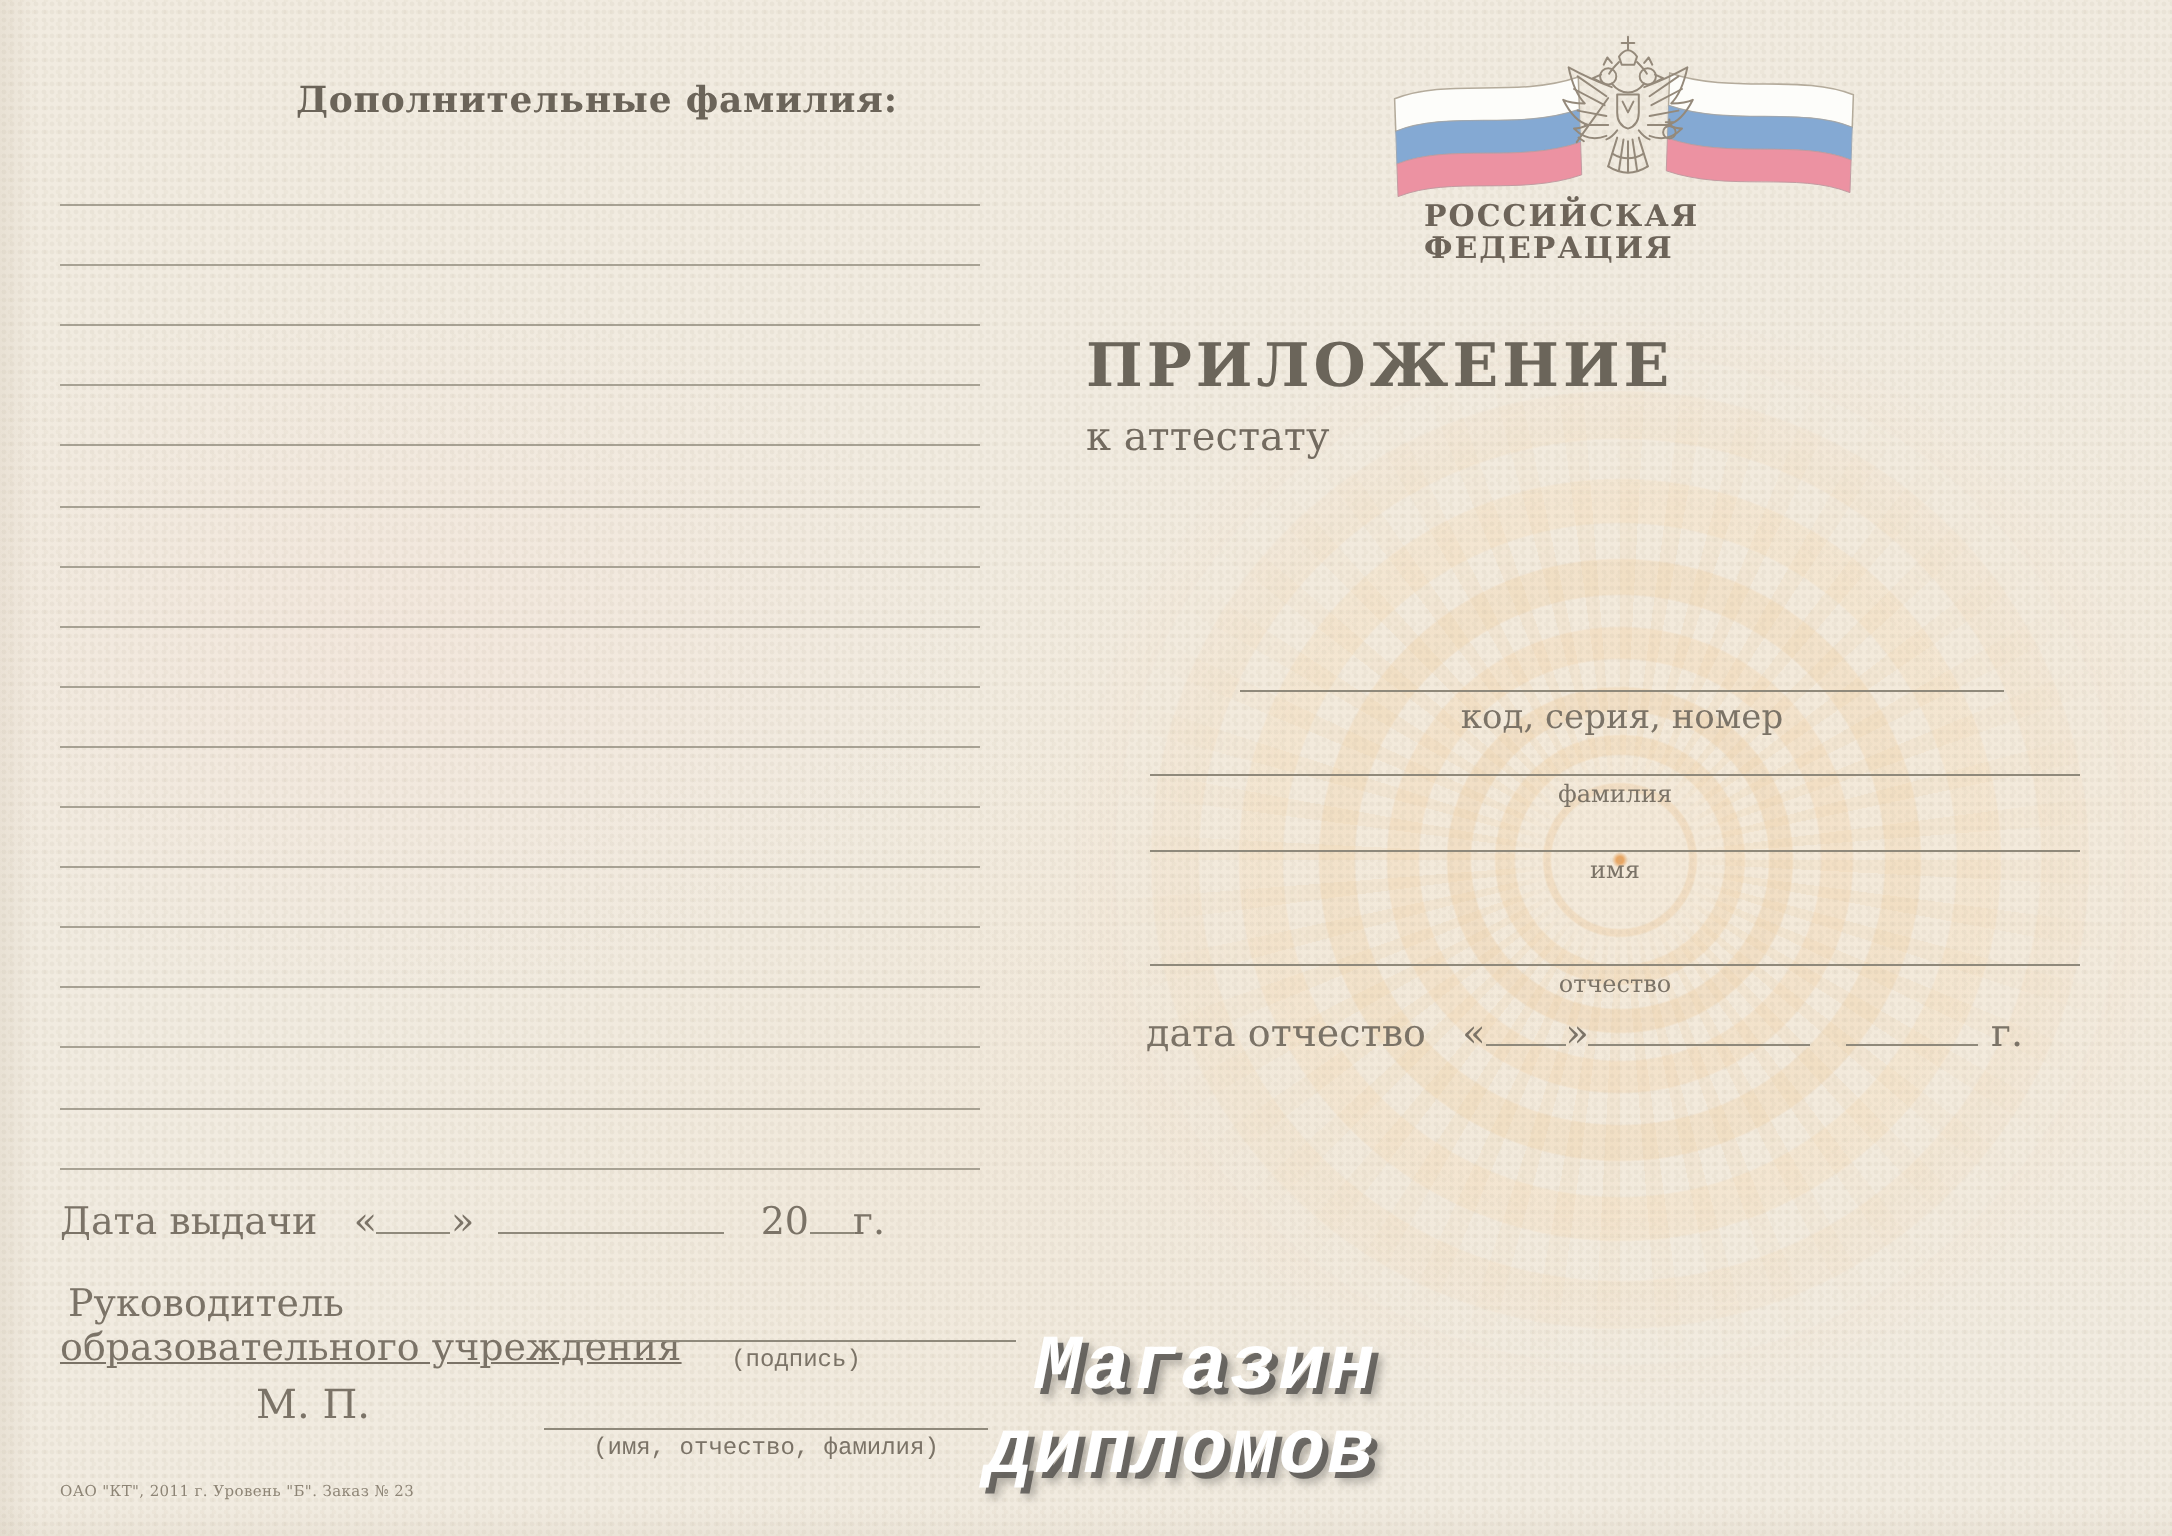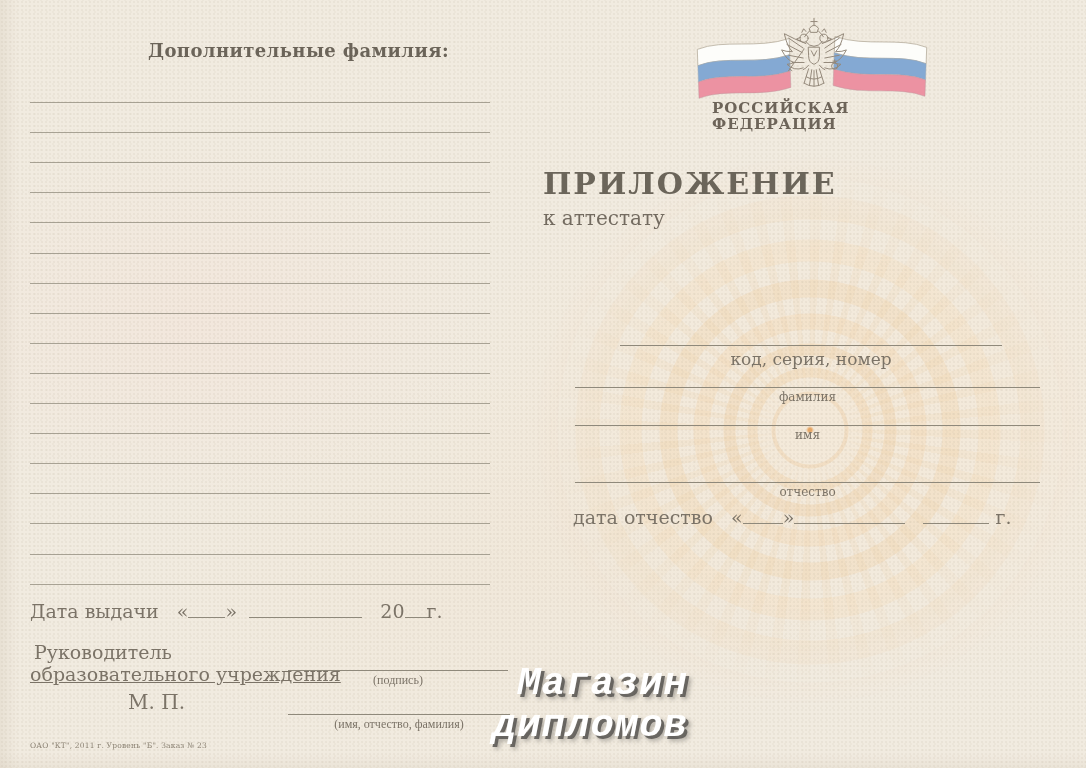--- a/index.html
+++ b/index.html
@@ -80,23 +80,23 @@
   .text-row{position:absolute;font-size:19px;color:var(--ink-soft);white-space:nowrap;}
   .blank{display:inline-block;border-bottom:1px solid var(--line);height:14px;vertical-align:baseline;}
   .w22{width:22px}.w37{width:37px}.w40{width:40px}.w66{width:66px}.w111{width:111px}.w113{width:113px}
 
   .issue-row{left:30px;top:600px;}
   .head1{left:34px;top:641px;}
   .head2{left:30px;top:663px;text-decoration:underline;}
   .seal{left:128px;top:690px;font-size:20px;}
 
   .sigline{position:absolute;border-top:1px solid var(--line);text-align:center;}
-  .sigline .cap{display:block;font-size:12px;color:var(--ink-soft);margin-top:2px;font-family:Liberation Serif, serif;}
+  .sigline .cap{display:block;font-size:12px;color:var(--ink-soft);margin-top:2px;font-family:Liberation Mono, monospace;}
   .sig1{left:288px;top:670px;width:220px;}
-  .sig2{left:288px;top:714px;width:222px;}
+  .sig2{left:272px;top:714px;width:222px;}
 
   .imprint{position:absolute;left:30px;top:741px;font-size:7.5px;color:#8d8475;letter-spacing:.2px;}
 
   
   .emblem-wrap{position:absolute;left:690px;top:12px;width:246px;height:100px;}
   .flag{position:absolute;width:96px;height:64px;}
   .flag-left{left:6px;top:22px;transform:rotate(-2deg);}
   .flag-right{left:142px;top:20px;transform:rotate(2deg) scaleX(-1);}
   .eagle{position:absolute;left:88px;top:2px;width:72px;height:88px;}
 

